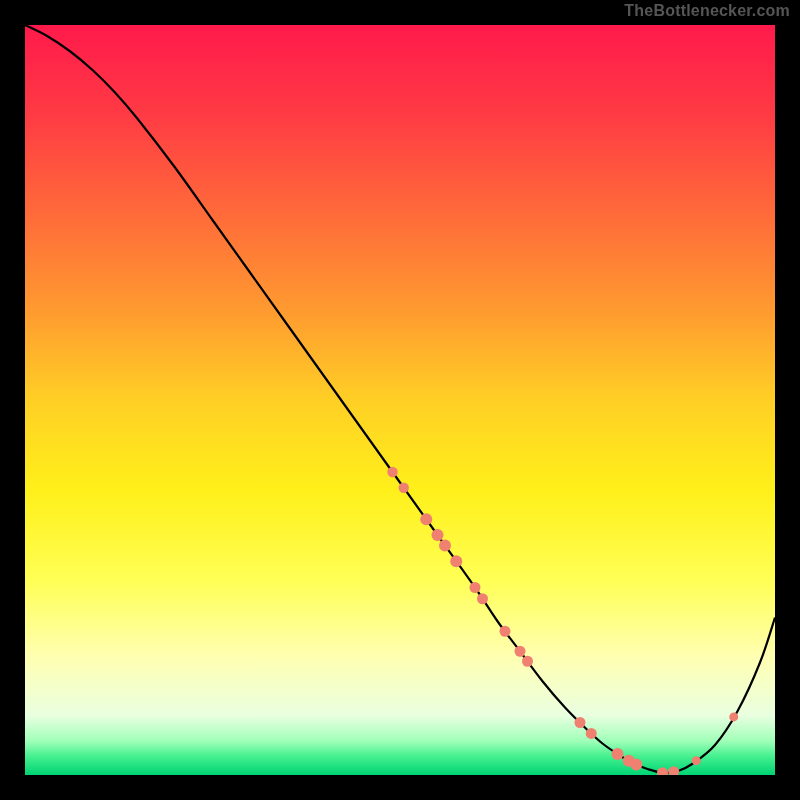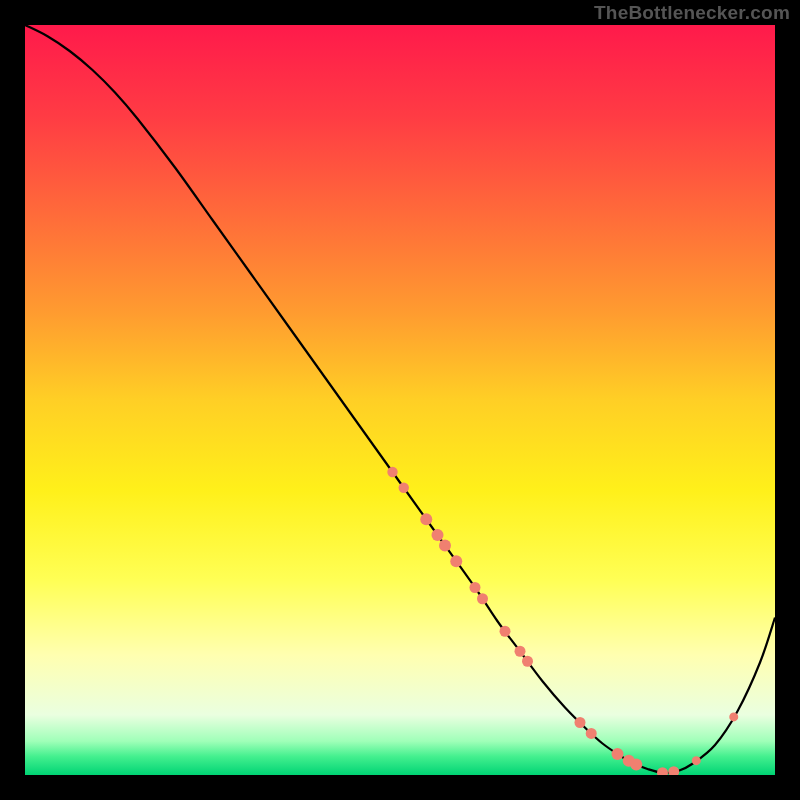--- a/index.html
+++ b/index.html
@@ -14,21 +14,21 @@
   .stage {
     position: relative;
     width: 800px;
     height: 800px;
   }
   .watermark {
     position: absolute;
     top: 2px;
     right: 10px;
     color: #555555;
-    font-size: 19px;
+    font-size: 16px;
     font-weight: bold;
     letter-spacing: 0.2px;
     user-select: none;
   }
   svg.plot {
     position: absolute;
     left: 25px;
     top: 25px;
     width: 750px;
     height: 750px;

